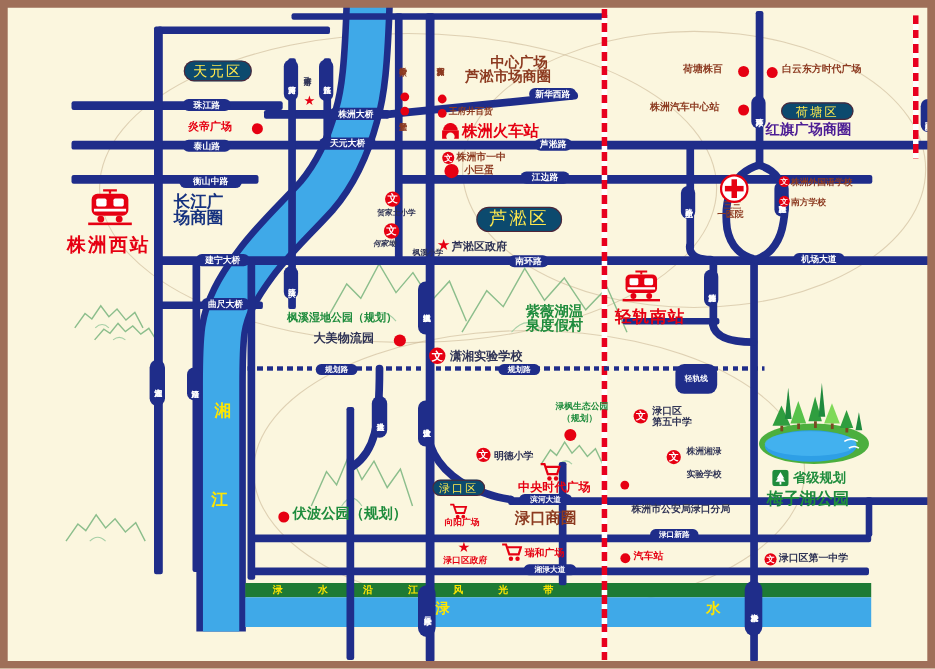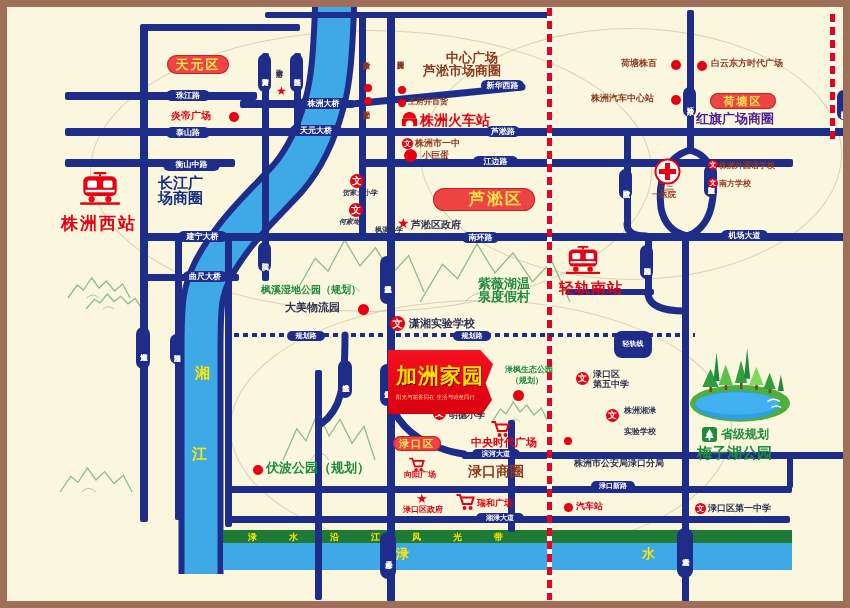--- a/index.html
+++ b/index.html
@@ -8,22 +8,22 @@
   #frame{position:absolute;inset:0;box-shadow:inset 0 0 0 7px #9F6F59;z-index:60;pointer-events:none;}
   .abs{position:absolute;}
   .road{position:absolute;background:#1F2D8A;z-index:5;border-radius:2px;}
   .rail{position:absolute;width:5px;background:repeating-linear-gradient(180deg,#E8001F 0 8px,#ffffff 8px 13px);z-index:6;}
   .dashline{position:absolute;height:4px;background:repeating-linear-gradient(90deg,#1F2D8A 0 5px,transparent 5px 9px);z-index:6;}
   .ellipse{position:absolute;border:1.3px solid #CBB896;border-radius:50%;opacity:.6;z-index:1;}
   .strip{position:absolute;z-index:4;}
   .pill{position:absolute;background:#1F2D8A;color:#fff;display:flex;align-items:center;justify-content:center;
         border-radius:8px;font-weight:700;z-index:12;white-space:nowrap;line-height:1;}
   .pill.v{writing-mode:vertical-rl;text-orientation:upright;}
-  .district{position:absolute;background:#ef4444;color:#FFE94D;display:flex;align-items:center;justify-content:center;
-        border-radius:10px;font-weight:700;z-index:14;letter-spacing:2px;box-shadow:inset 0 0 0 1px rgba(150,0,0,.5);}
+  .district{position:absolute;background:#0c4a6e;color:#FFE94D;display:flex;align-items:center;justify-content:center;
+        border-radius:10px;font-weight:400;z-index:14;letter-spacing:2px;box-shadow:inset 0 0 0 1px rgba(150,0,0,.5);}
   .lbl{position:absolute;font-weight:700;white-space:nowrap;z-index:13;line-height:1.15;}
   .lbl.v{writing-mode:vertical-rl;text-orientation:upright;}
   .icon{position:absolute;z-index:13;display:flex;align-items:center;justify-content:center;}
   .dot{position:absolute;background:#E60012;border-radius:50%;z-index:13;}
   .school{background:#E60012;color:#fff;border-radius:50%;font-weight:700;display:flex;align-items:center;justify-content:center;}
   .star{color:#E60012;line-height:1;}
   #banner{position:absolute;left:388px;top:350px;width:105px;height:64px;z-index:40;
         background:linear-gradient(180deg,#F51120,#D8000F);
         clip-path:polygon(0 0,88% 0,100% 22%,93% 52%,99% 78%,90% 100%,0 100%);
         display:flex;flex-direction:column;align-items:flex-start;justify-content:center;padding:2px 10px 2px 8px;box-sizing:border-box;}
@@ -94,21 +94,21 @@
       <path d="M690,150 C663,158 658,185 661,208 C664,224 674,233 687,236" fill="none" stroke="#1F2D8A" stroke-width="7" stroke-linecap="round"></path>
       <path d="M690,150 C717,158 716,185 711,208 C707,224 697,233 687,236" fill="none" stroke="#1F2D8A" stroke-width="7" stroke-linecap="round"></path>
       <path d="M648,295 C650,306 664,311 685,311" fill="none" stroke="#1F2D8A" stroke-width="7" stroke-linecap="round"></path>
       <path d="M345,335 C345,388 341,410 321,424" fill="none" stroke="#1F2D8A" stroke-width="7" stroke-linecap="round"></path>
       <path d="M391,404 C399,427 420,442 443,449 C451,452 457,453 464,454" fill="none" stroke="#1F2D8A" stroke-width="7" stroke-linecap="round"></path>
       <path d="M627,224 C627,232 634,236 646,236" fill="none" stroke="#1F2D8A" stroke-width="7" stroke-linecap="round"></path>
     </svg>
   <div id="marks">
       <div class="district" style="left: 167px; top: 55px; width: 62px; height: 19px; font-size: 13px; border-radius: 9.5px;">天元区</div>
       <div class="district" style="left: 710px; top: 93px; width: 66px; height: 16px; font-size: 11px; border-radius: 8px;">荷塘区</div>
-      <div class="district" style="left: 433px; top: 188px; width: 78px; height: 23px; font-size: 16px; border-radius: 11.5px; padding-left: 24px;">芦淞区</div>
+      <div class="district" style="left: 433px; top: 188px; width: 78px; height: 23px; font-size: 16px; border-radius: 11.5px;">芦淞区</div>
       <div class="district" style="left: 393px; top: 436px; width: 48px; height: 15px; font-size: 10px; border-radius: 7.5px;">渌口区</div>
       <div class="pill" style="left: 166px; top: 90px; width: 44px; height: 11px; font-size: 8px;">珠江路</div>
       <div class="pill" style="left: 166px; top: 127px; width: 44px; height: 11px; font-size: 8px;">泰山路</div>
       <div class="pill" style="left: 163px; top: 159px; width: 57px; height: 12px; font-size: 8px;">衡山中路</div>
       <div class="pill v" style="left: 258px; top: 54px; width: 13px; height: 38px; font-size: 7px;">黄河路</div>
       <div class="pill v" style="left: 290px; top: 54px; width: 13px; height: 38px; font-size: 7px;">长江路</div>
       <div class="pill" style="left: 299px; top: 98px; width: 49px; height: 11px; font-size: 8px;">株洲大桥</div>
       <div class="pill" style="left: 290px; top: 125px; width: 52px; height: 11px; font-size: 8px;">天元大桥</div>
       <div class="pill" style="left: 481px; top: 80px; width: 43px; height: 11px; font-size: 8px;">新华西路</div>
       <div class="pill" style="left: 486px; top: 126px; width: 34px; height: 11px; font-size: 8px;">芦淞路</div>
@@ -303,21 +303,17 @@
       <div class="dot" style="left: 671px; top: 60px; width: 10px; height: 10px;"></div>
       <div class="dot" style="left: 697px; top: 61px; width: 10px; height: 10px;"></div>
       <div class="dot" style="left: 671px; top: 95px; width: 10px; height: 10px;"></div>
       <div class="dot" style="left: 404px; top: 149px; width: 13px; height: 13px;"></div>
       <div class="dot" style="left: 358px; top: 304px; width: 11px; height: 11px;"></div>
       <div class="dot" style="left: 513px; top: 390px; width: 11px; height: 11px;"></div>
       <div class="dot" style="left: 253px; top: 465px; width: 10px; height: 10px;"></div>
       <div class="dot" style="left: 564px; top: 437px; width: 8px; height: 8px;"></div>
       <div class="dot" style="left: 564px; top: 503px; width: 9px; height: 9px;"></div>
     </div>
-  <div id="banner">
-    <div class="t">加洲家园</div>
-    <div class="s">阳光与花香同在 生活与诗意同行</div>
-  </div>
   <div id="frame"></div>
 <div class="ellipse" style="left: 90px; top: 30px; width: 560px; height: 280px;"></div>
     <div class="ellipse" style="left: 230px; top: 300px; width: 500px; height: 255px;"></div>
     <div class="ellipse" style="left: 420px; top: 28px; width: 420px; height: 250px;"></div>
   </div>
 
 </body></html>

